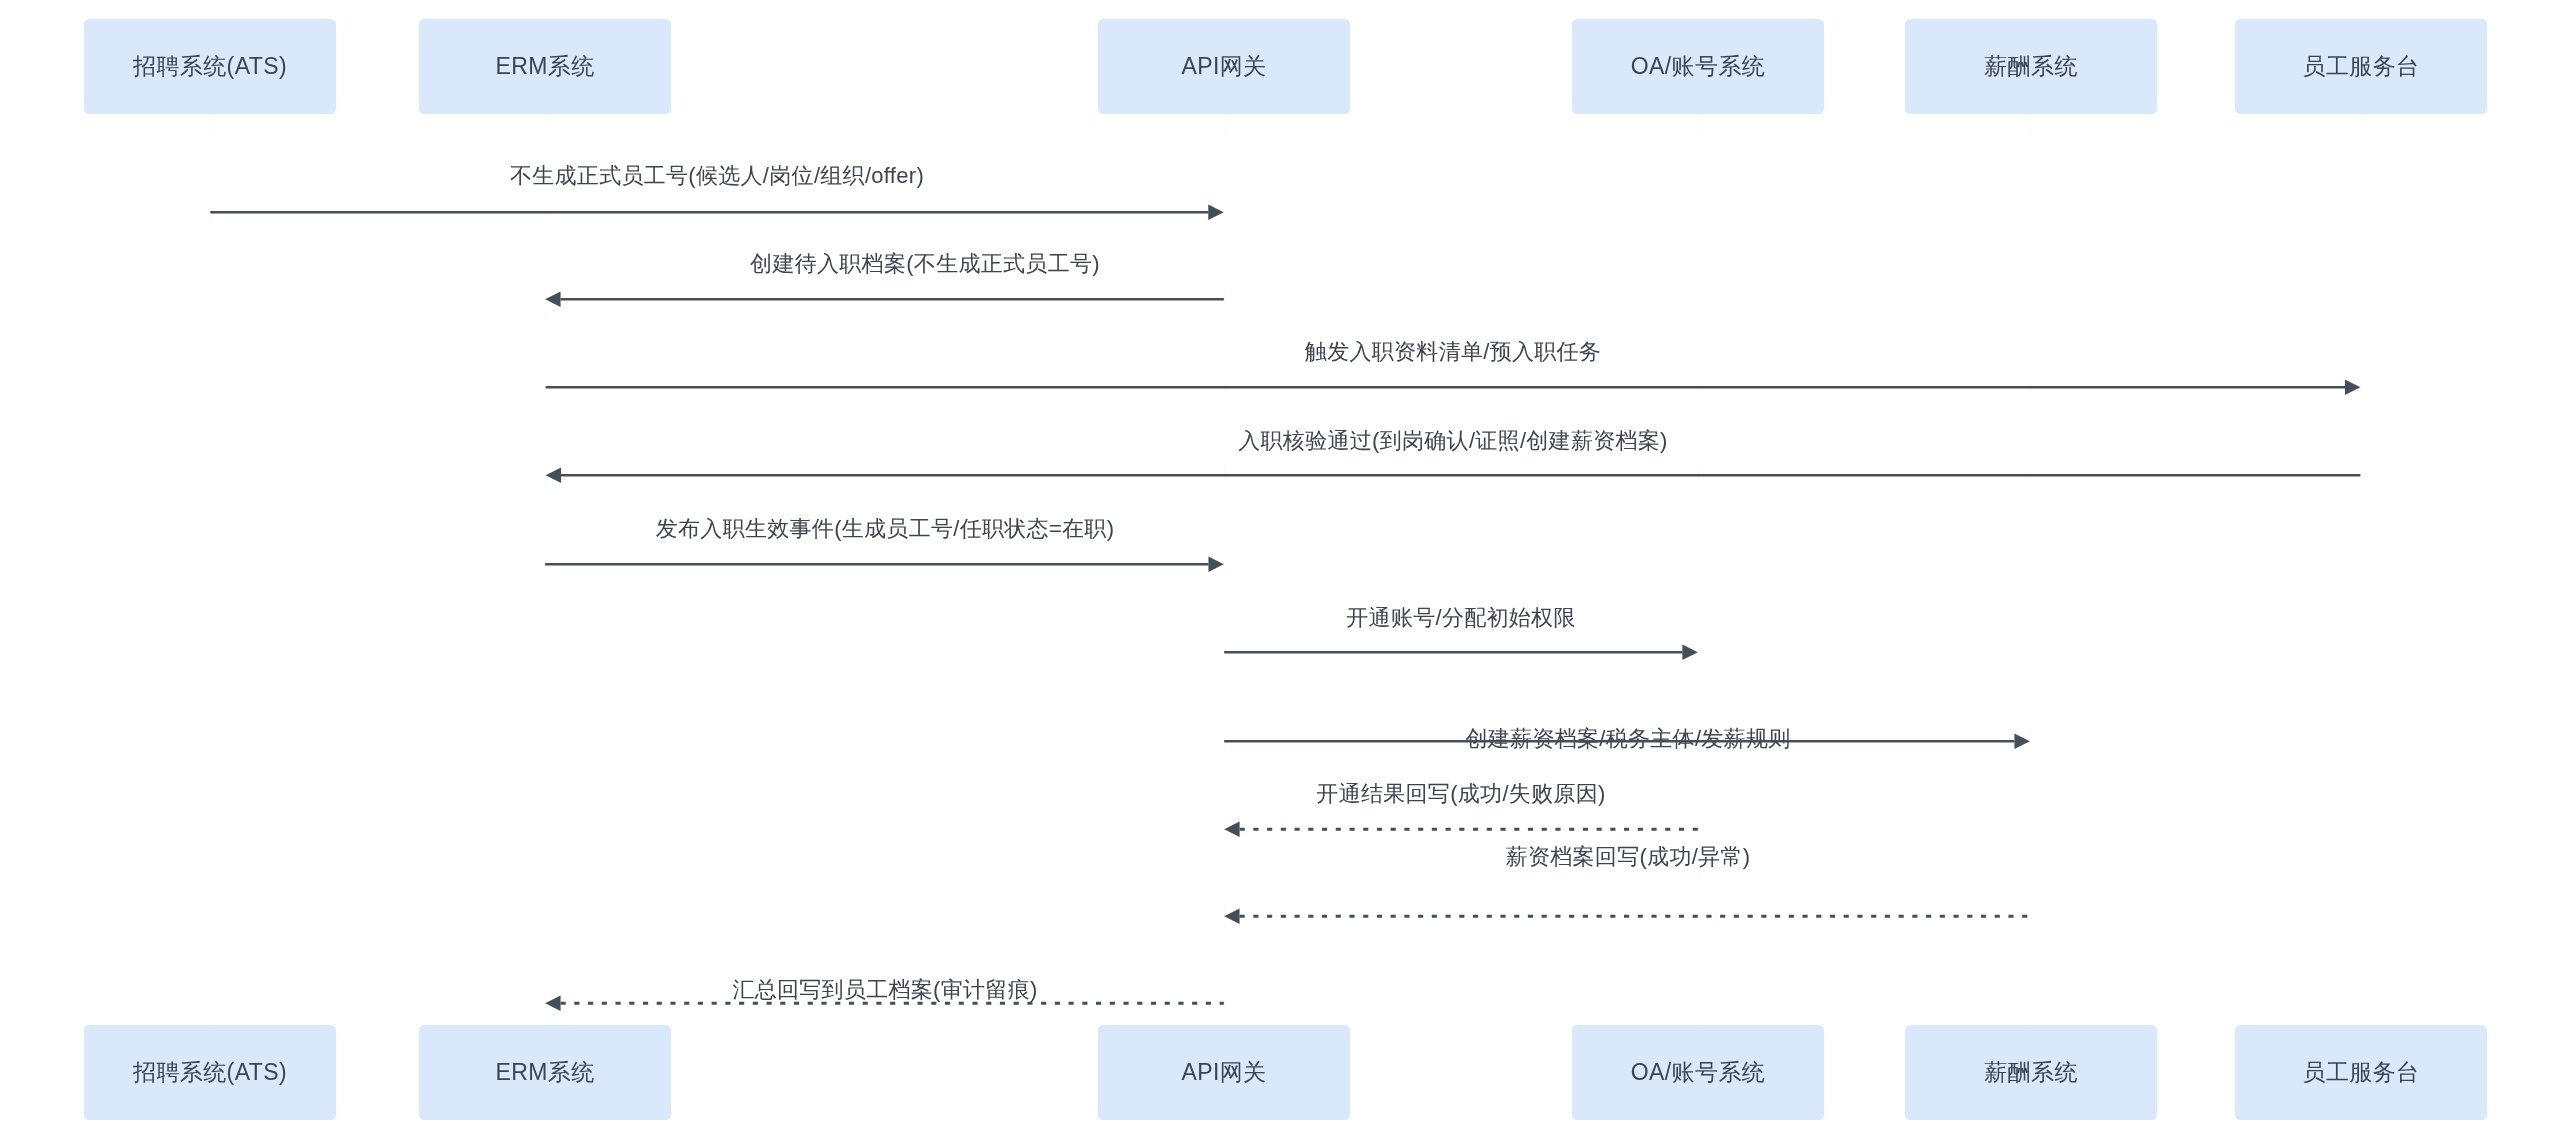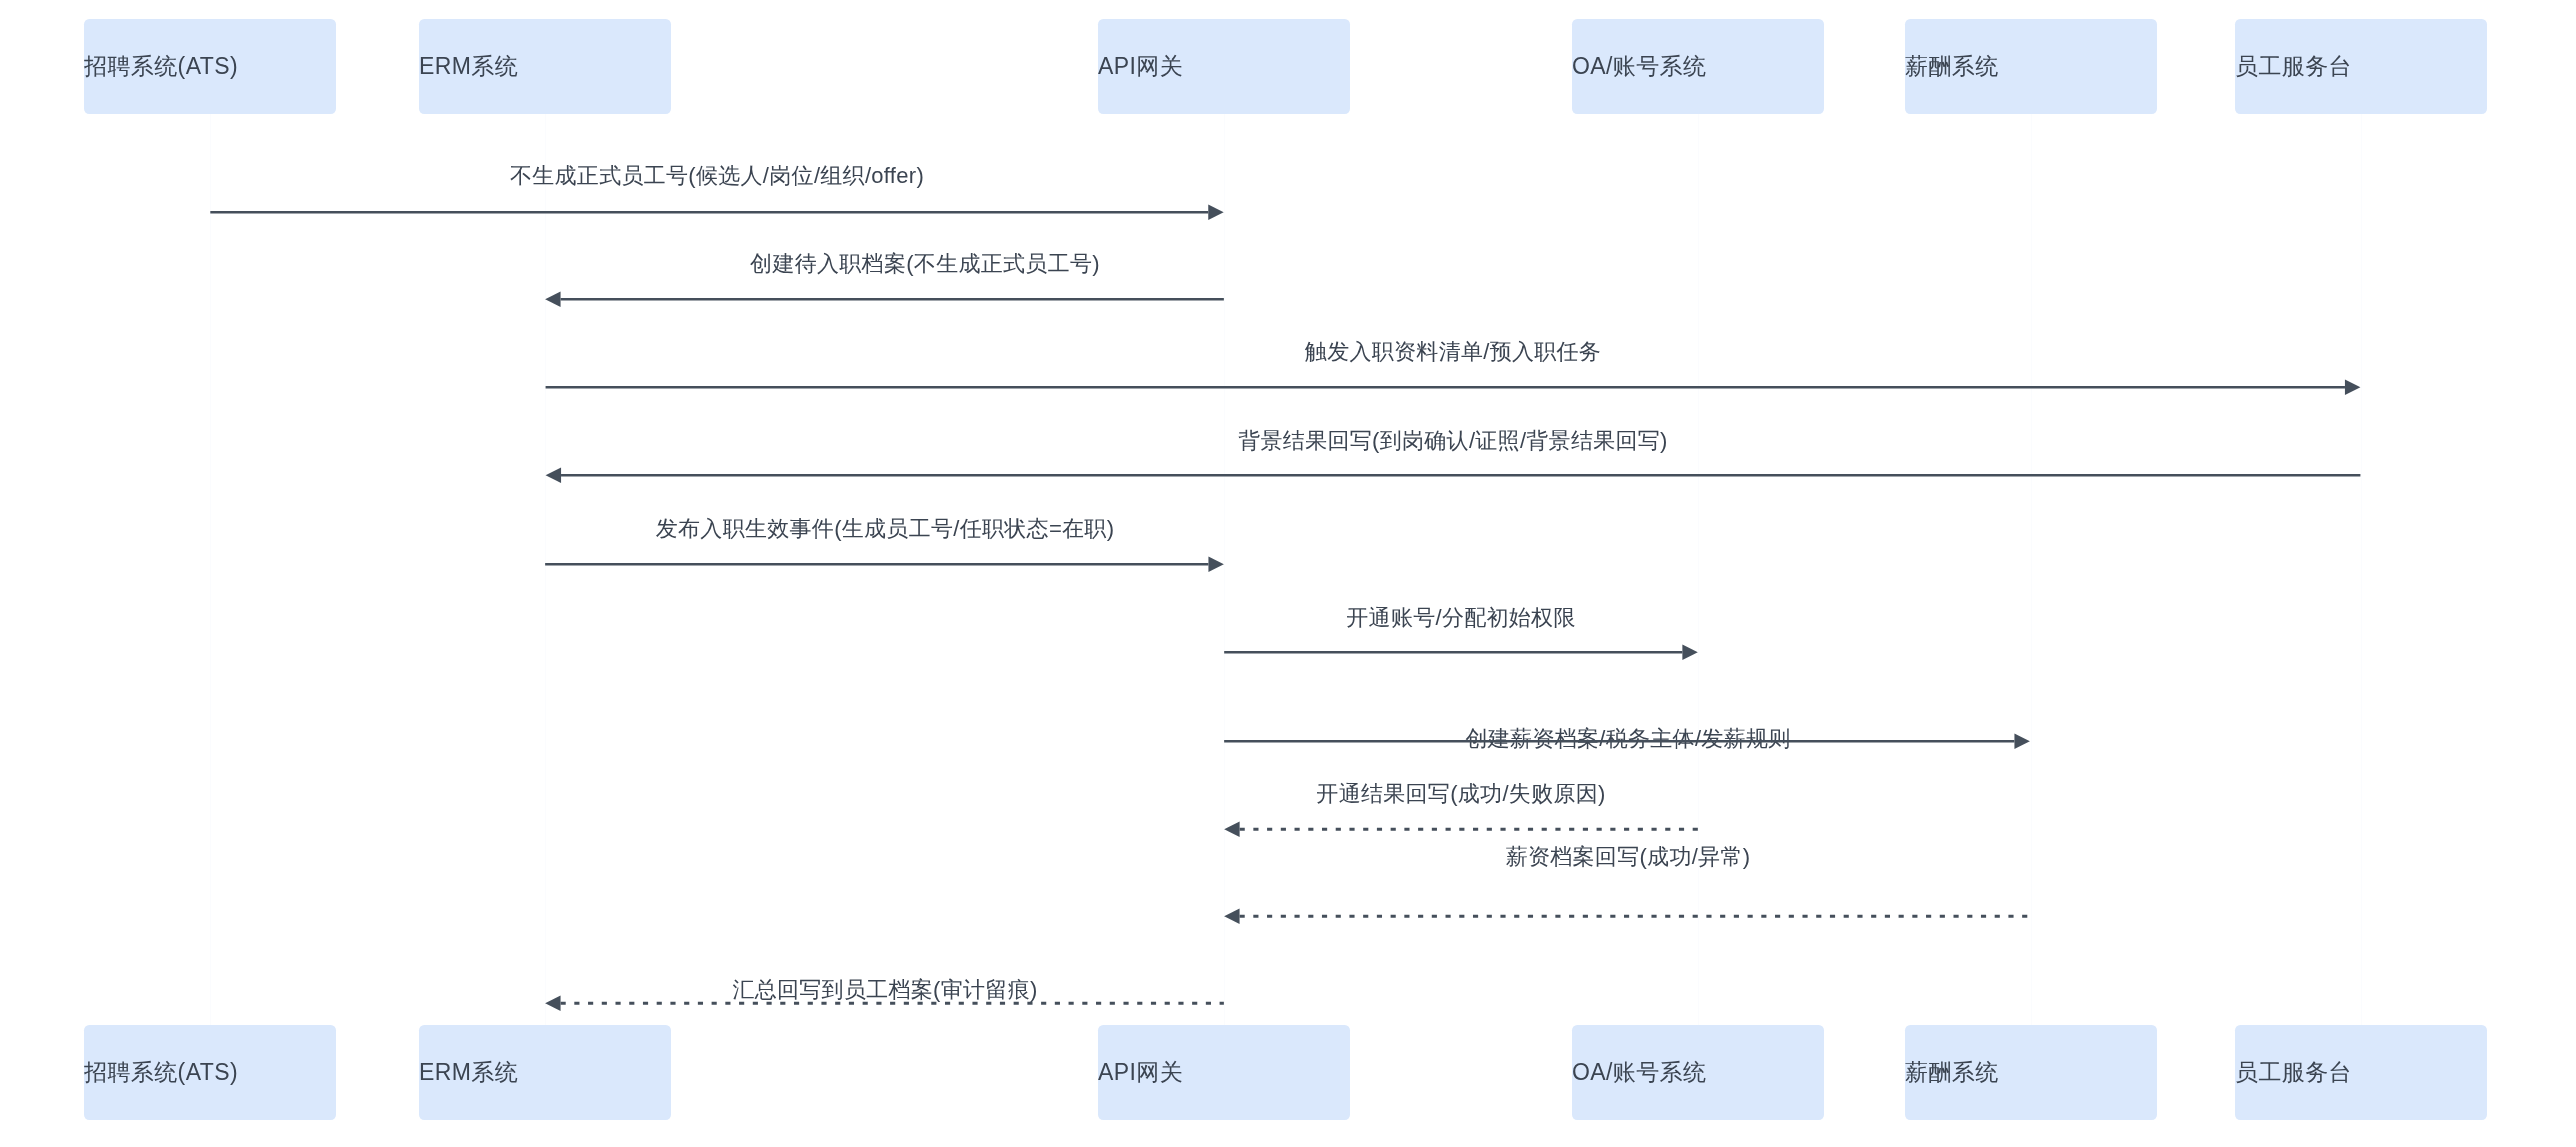--- a/index.html
+++ b/index.html
@@ -17,20 +17,21 @@
     background: #ffffff;
     overflow: hidden;
   }
   .actor-box {
     position: absolute;
     box-sizing: border-box;
     background: #dae8fc;
     border-radius: 5.2px;
     display: flex;
     align-items: center;
+    justify-content: center;
     color: #3b4451;
     font-size: 23px;
     line-height: 1.2;
     letter-spacing: 0.4px;
     white-space: nowrap;
   }
   .lifeline {
     position: absolute;
     width: 0.9px;
     background: #fbfcfe;
@@ -101,21 +102,21 @@
           <polygon points="0,12 18,3 18,21" fill="#454f5b"></polygon>
         </svg>
       </div>
       <div class="msg-label" style="left: 1453px; top: 339px;">触发入职资料清单/预入职任务</div>
       <div class="msg-arrow" style="left: 545px; top: 377px; width: 1816px;">
         <svg width="1816" height="20.6" viewBox="0 0 2115 24">
           <line y1="12" y2="12" x1="0" x2="2097" stroke="#454f5b" stroke-width="3"></line>
           <polygon points="2115,12 2097,3 2097,21" fill="#454f5b"></polygon>
         </svg>
       </div>
-      <div class="msg-label" style="left: 1453px; top: 428px;">背景结果回写(到岗确认/证照/背景结果回写)</div>
+      <div class="msg-label" style="left: 1453px; top: 428px;">入职核验通过(到岗确认/证照/创建薪资档案)</div>
       <div class="msg-arrow" style="left: 545px; top: 465px; width: 1816px;">
         <svg width="1816" height="20.6" viewBox="0 0 2115 24">
           <line y1="12" y2="12" x1="18" x2="2115" stroke="#454f5b" stroke-width="3"></line>
           <polygon points="0,12 18,3 18,21" fill="#454f5b"></polygon>
         </svg>
       </div>
       <div class="msg-label" style="left: 885px; top: 516px;">发布入职生效事件(生成员工号/任职状态=在职)</div>
       <div class="msg-arrow" style="left: 545px; top: 554px; width: 679px;">
         <svg width="679" height="20.6" viewBox="0 0 791 24">
           <line y1="12" y2="12" x1="0" x2="773" stroke="#454f5b" stroke-width="3"></line>

